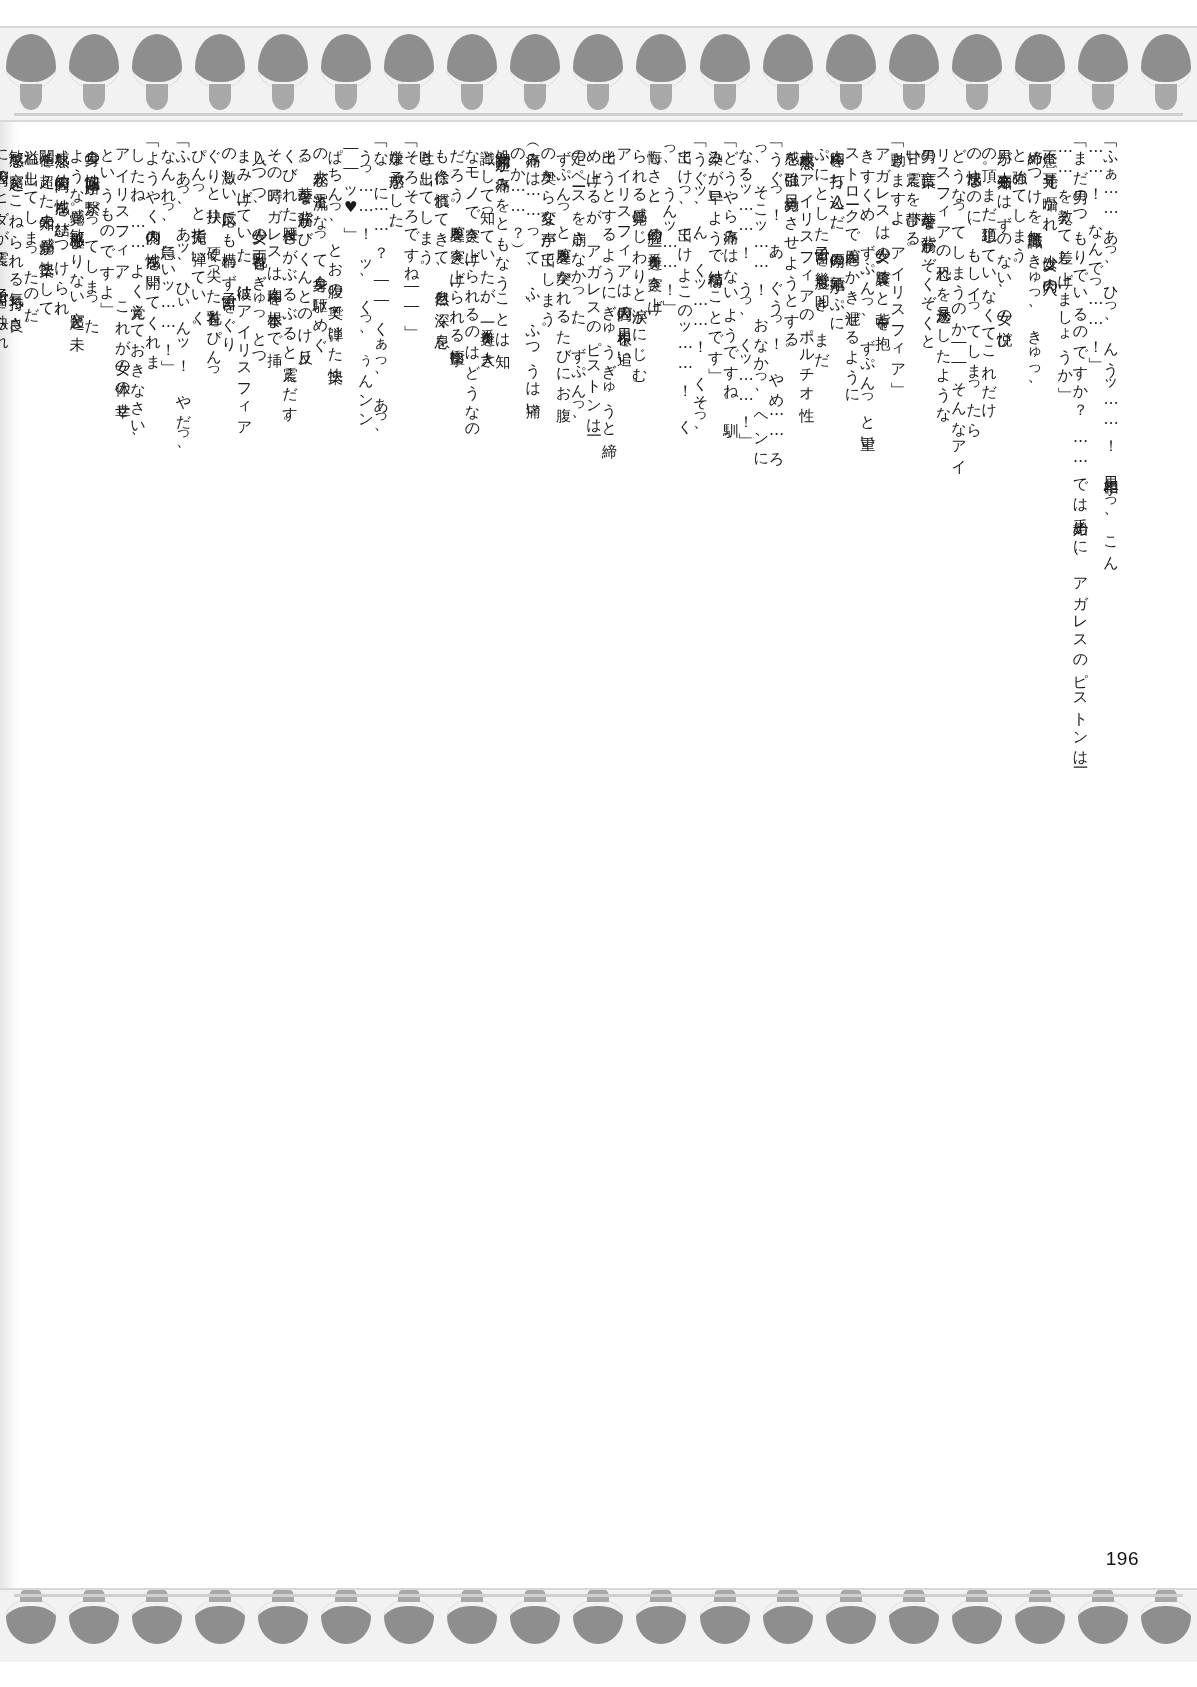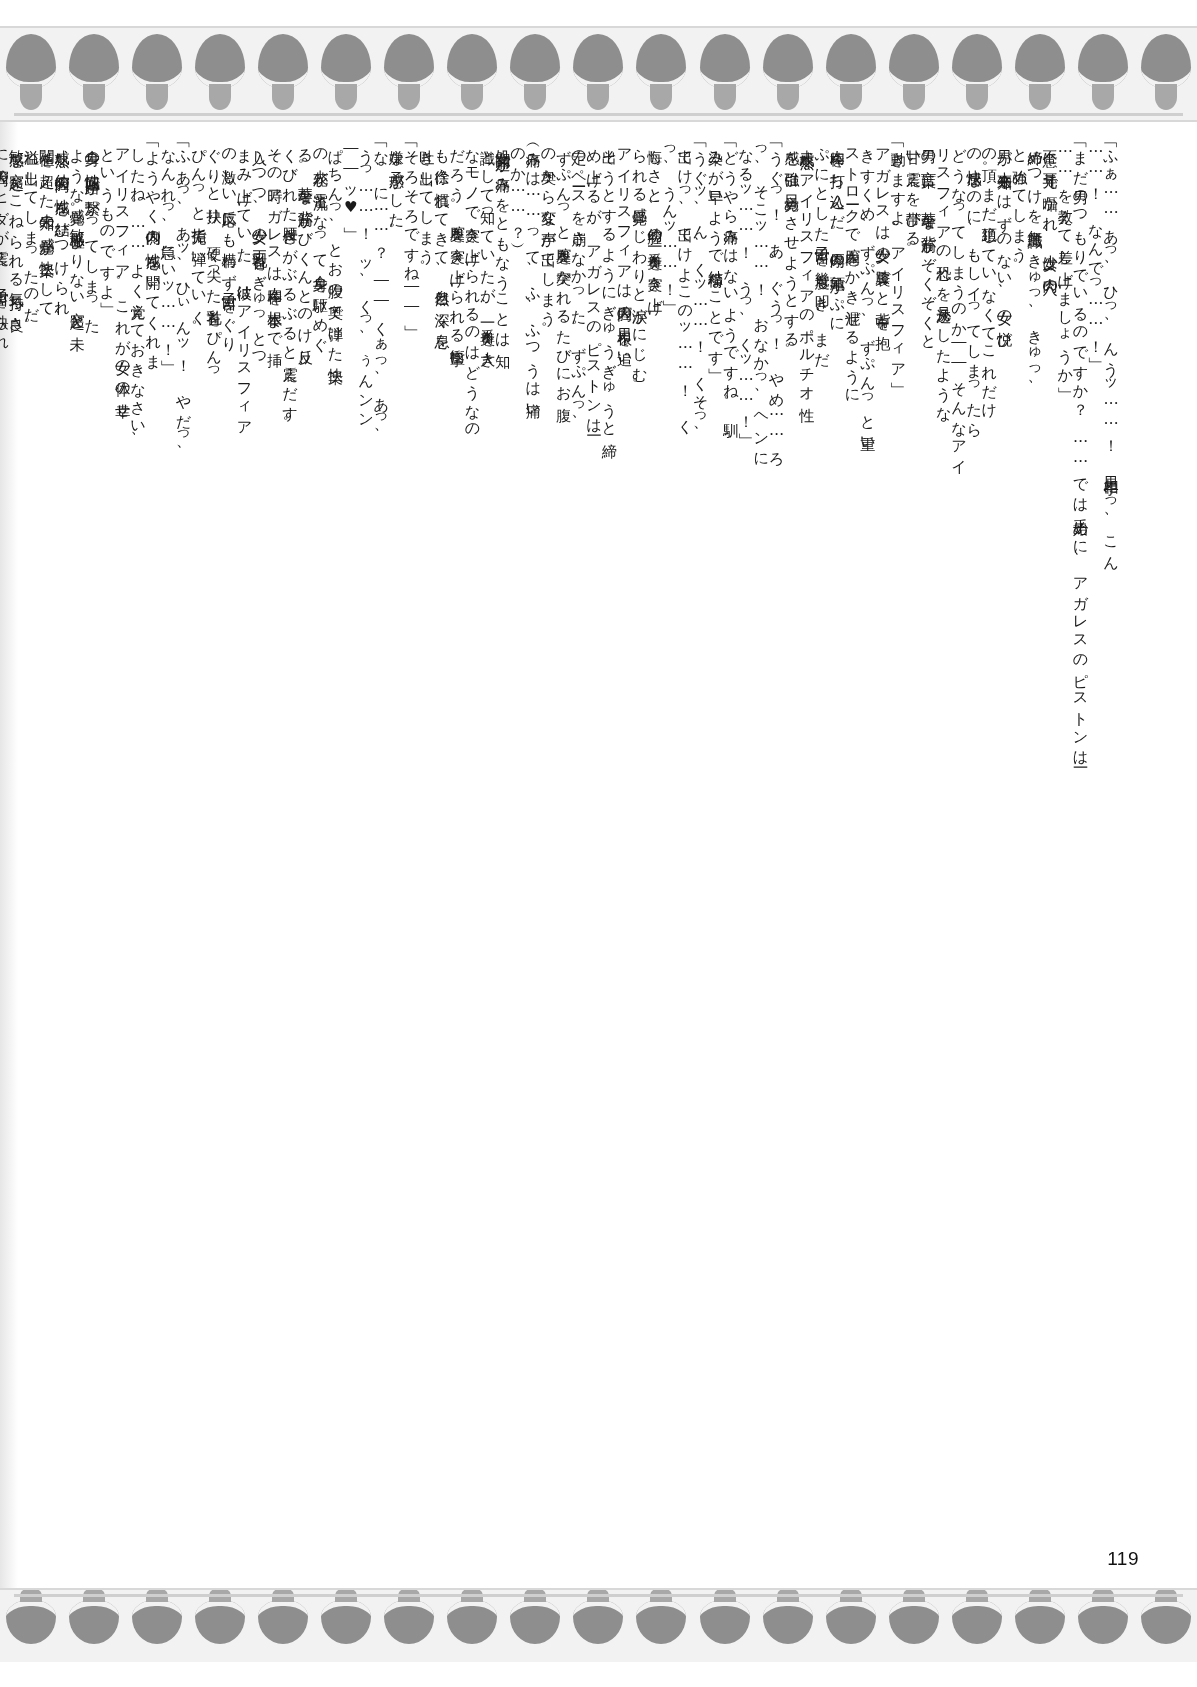--- a/index.html
+++ b/index.html
@@ -278,14 +278,14 @@
         <div class="orn-unit"></div>
         <div class="orn-unit"></div>
         <div class="orn-unit"></div>
         <div class="orn-unit"></div>
         <div class="orn-unit"></div>
         <div class="orn-unit"></div>
       </div>
     <div class="orn-inner-line"></div>
   </div>
 
-  <div class="page-number">119</div>
+  <div class="page-number">196</div>
 </div>
 
 </body></html>

